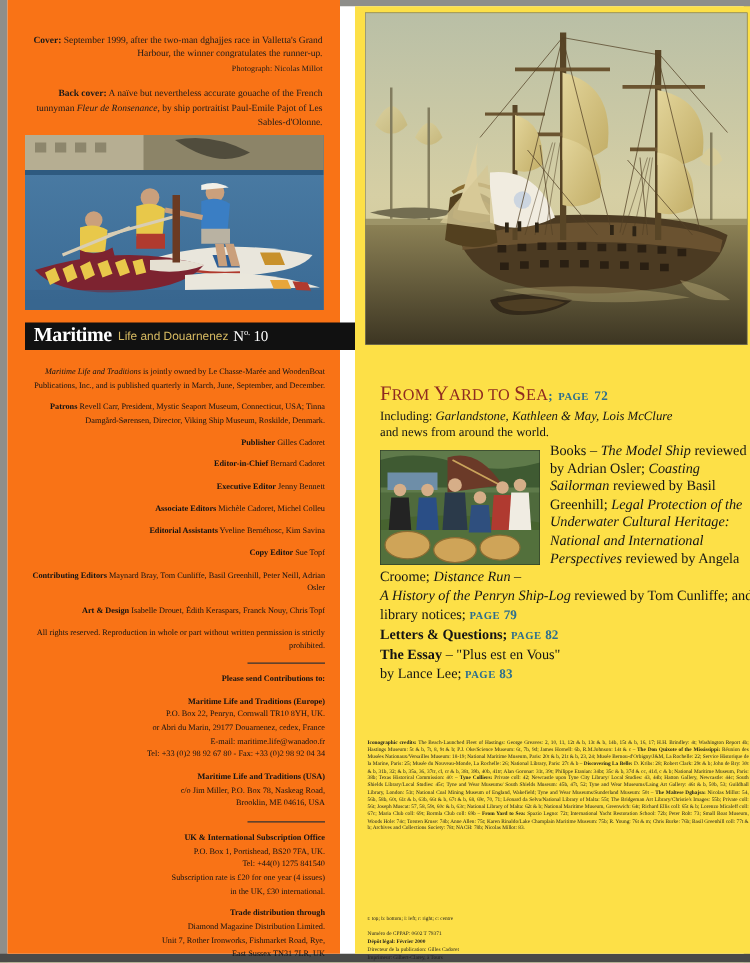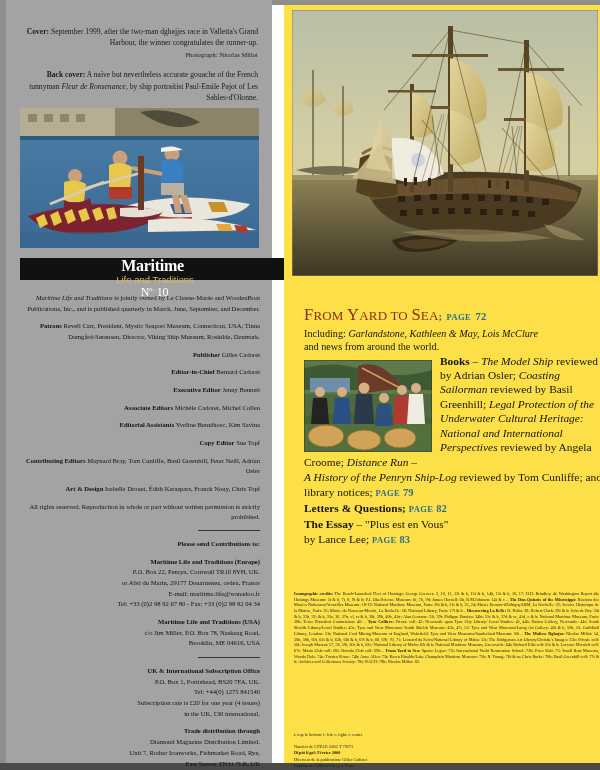--- a/index.html
+++ b/index.html
@@ -6,34 +6,34 @@
   body{font-family:"Liberation Serif",serif;}
   .page{position:relative;width:600px;height:770px;background:#ffffff;overflow:hidden;}
 
   
   .gutter-left{position:absolute;left:0;top:0;width:6px;height:770px;background:#8e8e8a;}
   .gutter-right{position:absolute;right:0;top:0;width:5px;height:770px;background:#8e8e8a;}
   .gutter-bottom{position:absolute;left:0;bottom:0;width:600px;height:7px;background:#4a4a48;}
   .gutter-top-r{position:absolute;left:272px;top:0;width:328px;height:5px;background:#8e8e8a;}
 
   
-  .left-col{position:absolute;left:6px;top:0;width:266px;height:763px;background:#a3a3a3;}
+  .left-col{position:absolute;left:6px;top:0;width:266px;height:763px;background:#f97316;}
 
   .cover-notes{padding:26px 14px 0 14px;text-align:right;font-size:7.6px;line-height:1.5;color:#1a1a1a;}
   .cover-notes p{margin:0 0 9px 0;}
   .cover-notes b{font-weight:bold;}
   .cover-notes i{font-style:italic;margin-top:38px;}
   .credit-small{font-size:6.4px;letter-spacing:.1px;}
 
   .cover-photo{position:absolute;left:14px;top:108px;width:239px;height:140px;
      background:linear-gradient(#5f86a8,#3f6d95);overflow:hidden;}
   .cover-photo svg{display:block;}
 
   .masthead{position:absolute;left:14px;top:258px;width:265px;height:22px;background:#111;
-     display:flex;align-items:center;padding:0 7px;box-sizing:border-box;flex-direction:column;}
+     display:flex;align-items:center;padding:0 7px;box-sizing:border-box;}
   .mh-1{color:#fff;font-size:16px;font-weight:bold;letter-spacing:-.3px;line-height:1;}
   .mh-2{color:#d8bb62;font-size:9.5px;margin-left:5px;letter-spacing:0;
      font-family:"Liberation Sans",sans-serif;}
   .mh-3{color:#fff;font-size:12px;margin-left:4px;letter-spacing:-.2px;}
   .mh-3 sup{font-size:7px;}
 
   .colophon{position:absolute;left:8px;top:293px;width:246px;text-align:right;
      font-size:6.6px;line-height:1.62;color:#131313;}
   .colophon p{margin:0 0 7px 0;}
   .colophon b{font-weight:bold;}
@@ -52,21 +52,21 @@
   .toc h2 .sc{font-size:13px;}
   .toc .pg{color:#2d6f8e;font-size:8.5px;letter-spacing:.4px;font-weight:bold;}
   .toc .pgn{color:#2d6f8e;font-size:10.5px;font-weight:bold;}
   .toc .inc{font-size:10.2px;line-height:1.3;margin-top:2px;}
   .toc .inc b{font-weight:normal;}
   .toc .inc i{font-style:italic;}
 
   .toc-photo{float:left;width:128px;height:92px;margin:6px 8px 3px 0;
      background:#4c6b3a;overflow:hidden;}
   .books{font-size:11.4px;line-height:1.27;text-align:left;}
-  .books b{font-weight:bold;}
+  .books b{font-weight:normal;}
   .books i{margin-top:47px;}
   .lines{clear:both;font-size:11.4px;line-height:1.3;margin-top:1px;}
   .lines i{font-style:italic;}
   .lines b{font-weight:bold;}
 
   
   .credits{position:absolute;left:10px;top:586px;width:305px;
      font-size:4.25px;line-height:1.34;color:#1d1d1d;text-align:justify;}
   .credits b{font-weight:bold;}
   .legend{position:absolute;left:10px;top:727px;width:305px;font-size:4.2px;color:#1d1d1d;}
@@ -151,21 +151,21 @@
         <path d="M118 48 l6 0 l0 54 l-6 0 Z" fill="#6b3a22"></path>
         <path d="M128 112 q60 -6 108 10 l-108 2 Z" fill="#eae7dc"></path>
         <path d="M196 116 l14 0 l3 7 l-14 0 Z" fill="#e8a63a"></path>
         <path d="M214 117 l12 1 l3 7 l-12 -1 Z" fill="#b03a2e"></path>
         <rect x="0" y="124" width="239" height="16" fill="#35618a" opacity=".5"></rect>
       </svg>
     </div>
 
     <div class="masthead">
       <span class="mh-1">Maritime</span>
-      <span class="mh-2">Life and Traditions</span>
+      <span class="mh-2">Life and Douarnenez</span>
       <span class="mh-3"><span>N</span><sup>o.</sup> <span>10</span></span>
     </div>
 
     <div class="colophon">
       <p><i>Maritime Life and Traditions</i><span> is jointly owned by Le Chasse-Marée and WoodenBoat Publications, Inc., and is published quarterly in March, June, September, and December.</span></p>
       <p><b>Patrons</b><span> Revell Carr, President, Mystic Seaport Museum, Connecticut, USA; Tinna Damgård-Sørensen, Director, Viking Ship Museum, Roskilde, Denmark.</span></p>
       <p><b>Publisher</b><span> Gilles Cadoret</span></p>
       <p><b>Editor-in-Chief</b><span> Bernard Cadoret</span></p>
       <p><b>Executive Editor</b><span> Jenny Bennett</span></p>
       <p><b>Associate Editors</b><span> Michèle Cadoret, Michel Colleu</span></p>

